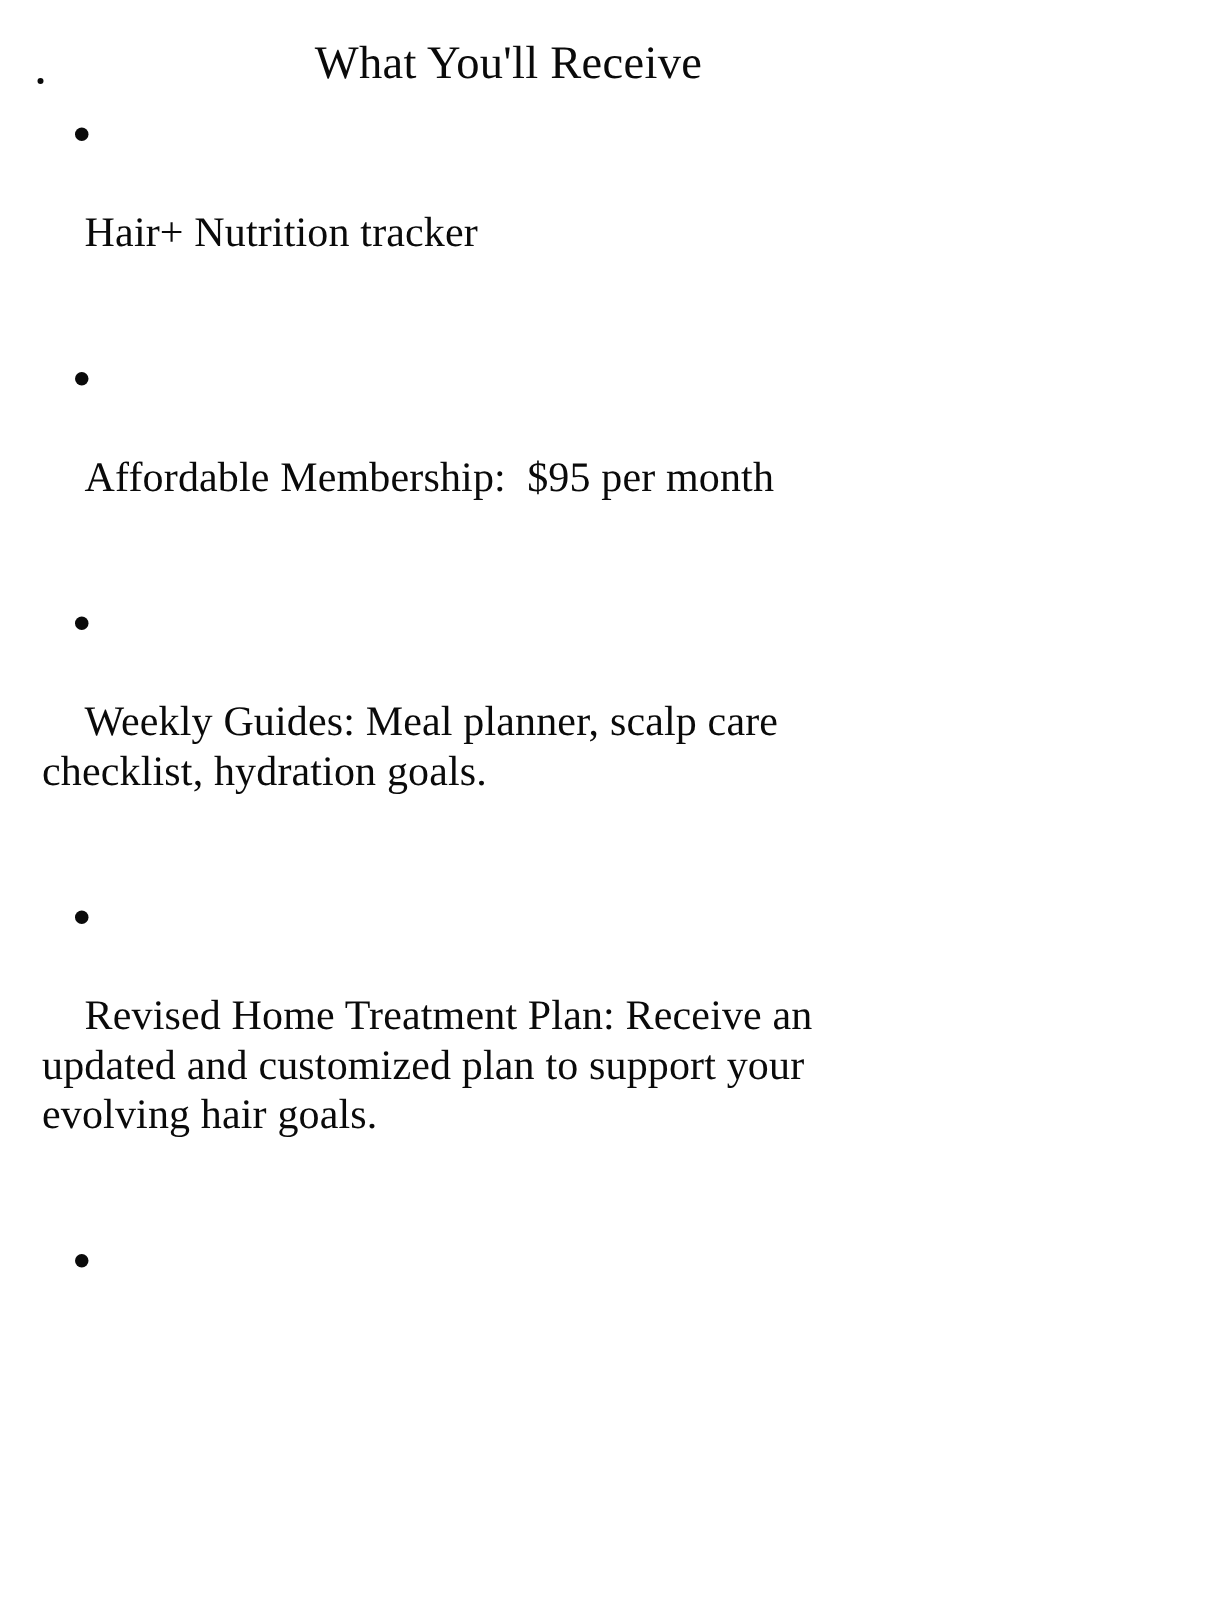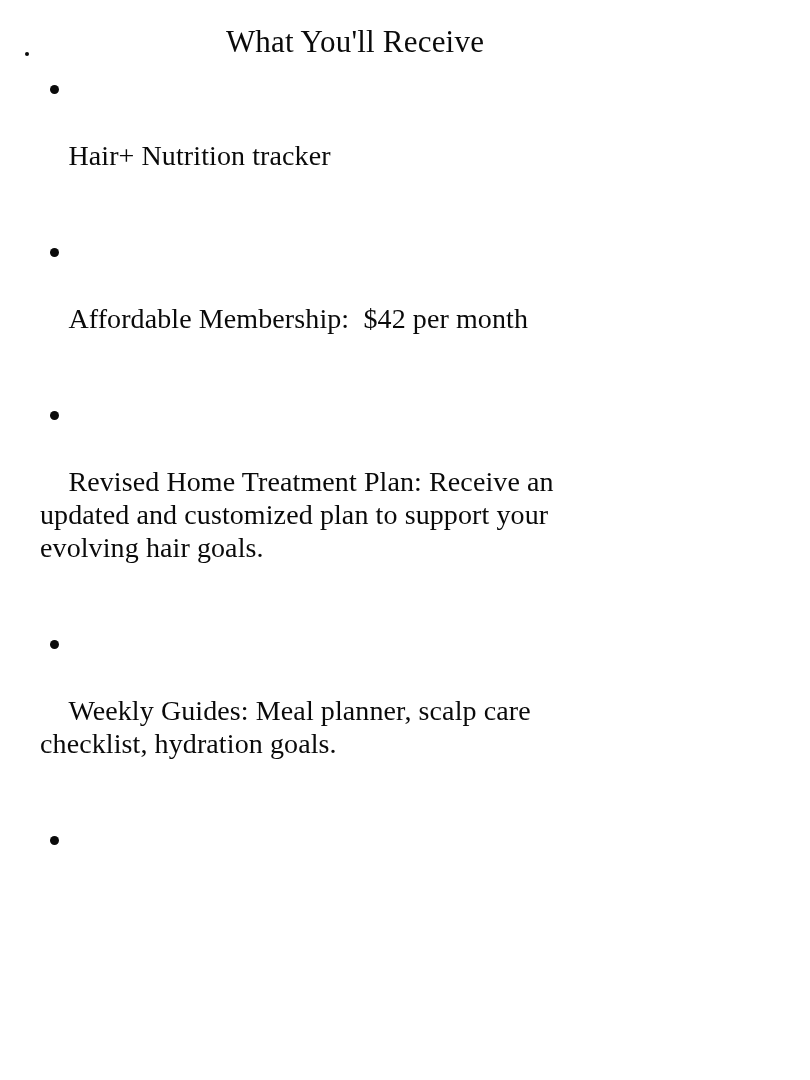--- a/index.html
+++ b/index.html
@@ -15,21 +15,21 @@
     overflow: hidden;
   }
   .page {
     position: relative;
     width: 810px;
     height: 1080px;
     background: #ffffff;
   }
   .page-title {
     position: absolute;
-    left: 16px;
+    left: 0;
     top: 4px;
     width: 678px;
     text-align: center;
     font-size: 31px;
     line-height: 34px;
     font-weight: 400;
     letter-spacing: 0.2px;
     white-space: pre;
   }
   .stray-dot {
@@ -42,21 +42,21 @@
     background: #0a0a0a;
   }
   .benefits-list {
     position: absolute;
     left: 0;
     top: 73px;
     width: 760px;
   }
   .benefit-item {
     position: relative;
-    padding-left: 40px;
+    padding-left: 28px;
     margin-bottom: 31px;
     font-size: 28px;
     line-height: 33px;
     letter-spacing: 0.1px;
     white-space: pre-wrap;
   }
   .benefit-item .bullet {
     position: absolute;
     left: 50px;
     top: 12px;
@@ -75,34 +75,34 @@
   <span class="stray-dot"></span>
 
   <div class="benefits-list">
   <div class="benefit-item">
     <span class="bullet"></span>
     <span>Hair+ Nutrition tracker</span>
   </div>
 
   <div class="benefit-item">
     <span class="bullet"></span>
-    <span>Affordable Membership:  $42 per month</span>
+    <span>Affordable Membership:  $95 per month</span>
+  </div>
+
+  <div class="benefit-item">
+    <span class="bullet"></span>
+    <span>Weekly Guides: Meal planner, scalp care
+checklist, hydration goals.</span>
   </div>
 
   <div class="benefit-item">
     <span class="bullet"></span>
     <span>Revised Home Treatment Plan: Receive an
 updated and customized plan to support your
 evolving hair goals.</span>
-  </div>
-
-  <div class="benefit-item">
-    <span class="bullet"></span>
-    <span>Weekly Guides: Meal planner, scalp care
-checklist, hydration goals.</span>
   </div>
 
 
   <div class="benefit-item">
     <span class="bullet"></span>
     
   </div>
 
 </div>
 </div>

